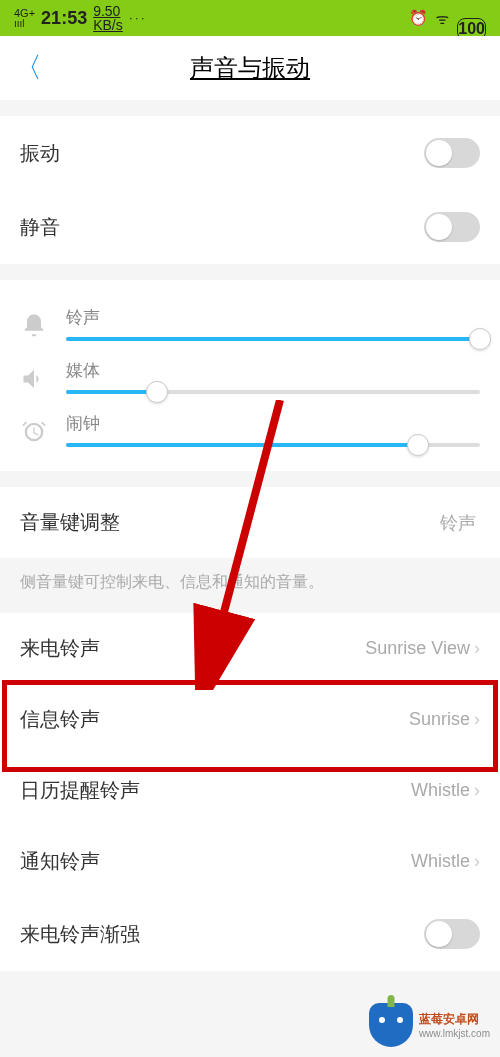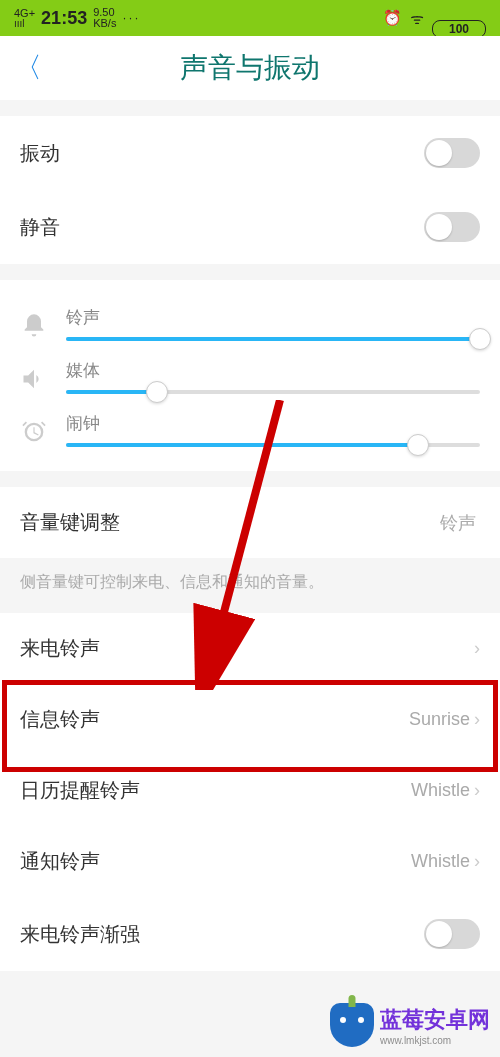--- a/index.html
+++ b/index.html
@@ -17,43 +17,43 @@
       background: #84cc16;
       display: flex;
       justify-content: space-between;
       padding: 0 14px;
       font-size: 14px;
       color: #222;
     }
     .status-left { display: flex; align-items: center; gap: 6px; }
     .status-left .signal { font-size: 11px; line-height: 1; }
     .status-left .time { font-size: 18px; font-weight: 700; }
-    .status-left .speed { font-size: 11px; line-height: 1; }
+    .status-left .speed { font-size: 14px; line-height: 1; text-decoration: underline; }
     .status-left .dots { font-size: 12px; letter-spacing: 2px; }
     .status-right { display: flex; align-items: center; gap: 8px; font-size: 15px; }
     .status-right .battery {
       border: 1.5px solid #222; border-radius: 8px;
-      font-size: 12px; padding: 1px 16px; font-weight: 600; margin-top: 22px;
+      font-size: 16px; padding: 1px 0; font-weight: 600; margin-top: 22px;
     }
     .header {
       height: 64px;
       background: #fff;
       display: flex;
       align-items: center;
       position: relative;
       border-bottom: 0;
     }
     .back-btn {
       position: absolute; left: 14px;
       font-size: 28px; color: #1e88e5;
       cursor: pointer;
     }
     .header-title {
       flex: 1; text-align: center;
-      font-size: 28px; font-weight: 500; color: #0f766e;
+      font-size: 24px; font-weight: 500; color: #000000; text-decoration: underline;
     }
     .section {
       background: #fff;
       margin-top: 16px;
     }
     .row {
       padding: 22px 20px;
       display: flex;
       align-items: center;
       justify-content: space-between;
@@ -138,21 +138,21 @@
     }
     .wm-icon::before {
       content: ""; position: absolute;
       width: 7px; height: 12px; background: #7cb342;
       top: -8px; left: 50%; transform: translateX(-50%);
       border-radius: 4px 4px 0 0;
     }
     .wm-icon .eye { position: absolute; width: 6px; height: 6px; background: #fff; border-radius: 50%; top: 14px; }
     .wm-icon .eye.l { left: 10px; } .wm-icon .eye.r { right: 10px; }
     .wm-text { display: flex; flex-direction: column; }
-    .wm-text .t1 { font-size: 22px; font-weight: 700; color: #6d28d9; }
+    .wm-text .t1 { font-size: 12px; font-weight: 700; color: #c2410c; }
     .wm-text .t2 { font-size: 10px; color: #888; }
 
   </style>
 </head>
 <body>
 
 <div class="status-bar">
   <div class="status-left">
     <div class="signal">
       <div>4G+</div>
@@ -241,20 +241,21 @@
   <div class="row">
     <span class="label">音量键调整</span>
     <span class="value">铃声</span>
   </div>
 </div>
 <div class="hint">侧音量键可控制来电、信息和通知的音量。</div>
 
 <div class="section" style="margin-top:0">
   <div class="row">
     <span class="label">来电铃声</span>
+    <span class="value">Sunrise View</span>
     <span class="chevron">›</span>
   </div>
   <div class="row">
     <span class="label">信息铃声</span>
     <span class="value">Sunrise</span>
     <span class="chevron">›</span>
   </div>
   <div class="row">
     <span class="label">日历提醒铃声</span>
     <span class="value">Whistle</span>

